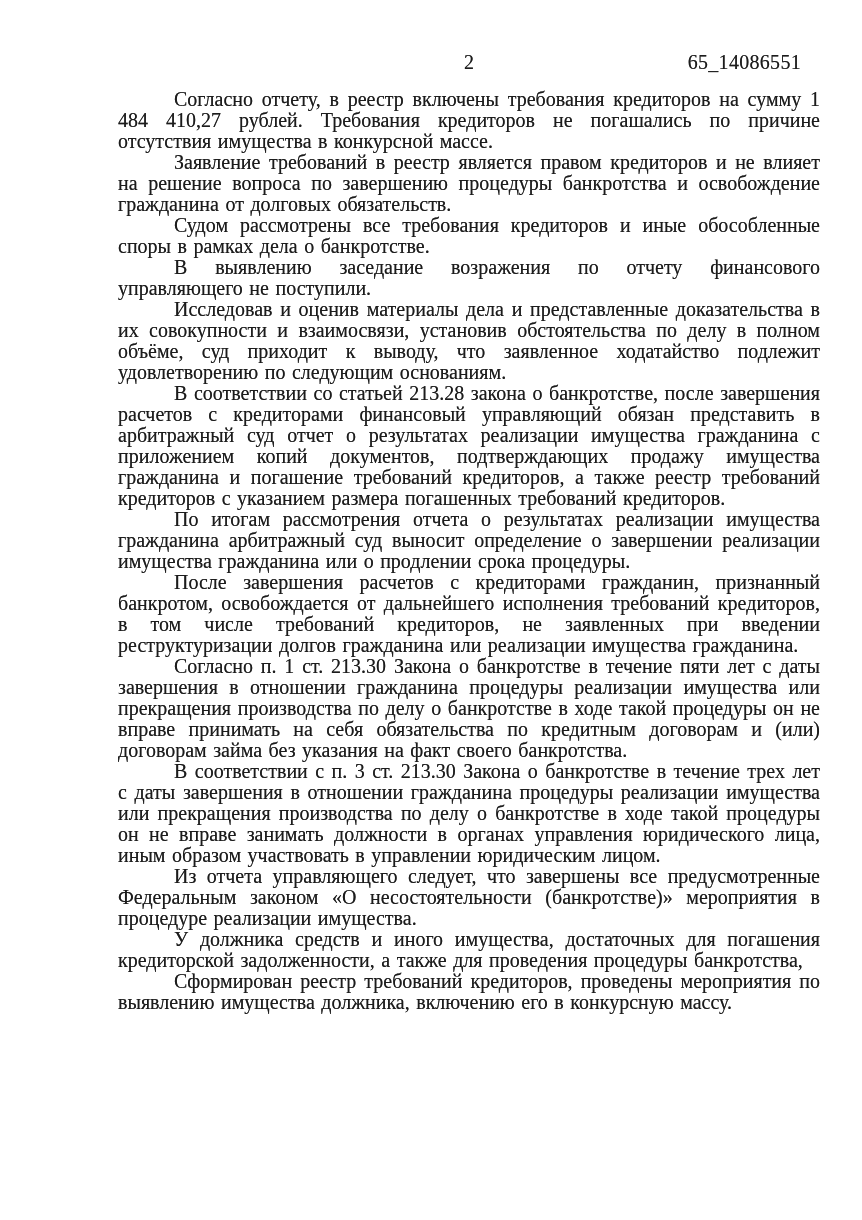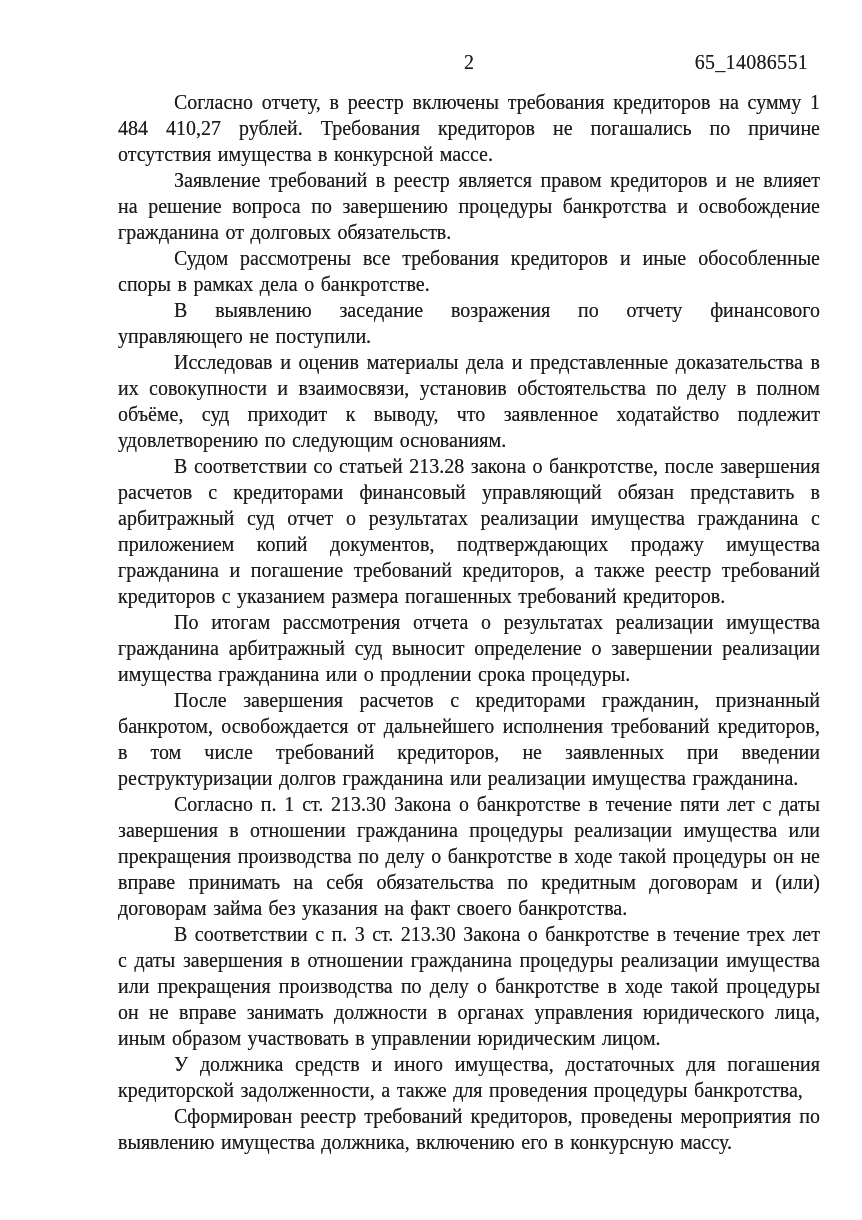--- a/index.html
+++ b/index.html
@@ -26,32 +26,32 @@
     font-size: 20px;
     line-height: 24px;
   }
   .page-number {
     display: block;
     text-align: center;
     text-shadow: 0 0 0.4px rgba(0,0,0,0.55);
   }
   .case-number {
     position: absolute;
-    right: 12px;
+    right: 19px;
     top: 0;
     letter-spacing: 0.3px;
     text-shadow: 0 0 0.4px rgba(0,0,0,0.55);
   }
   .body-text {
     position: absolute;
     top: 89px;
     left: 118px;
     width: 702px;
     font-size: 20px;
-    line-height: 26px;
+    line-height: 21px;
     text-align: justify;
     word-spacing: 1.5px;
   }
   .body-text p {
     margin: 0;
     padding: 0;
     text-indent: 56px;
     text-align: justify;
     text-shadow: 0 0 0.45px rgba(0,0,0,0.6);
   }
@@ -70,17 +70,18 @@
     <p>Согласно отчету, в реестр включены требования кредиторов на сумму 1 484 410,27 рублей. Требования кредиторов не погашались по причине отсутствия имущества в конкурсной массе.</p>
     <p>Заявление требований в реестр является правом кредиторов и не влияет на решение вопроса по завершению процедуры банкротства и освобождение гражданина от долговых обязательств.</p>
     <p>Судом рассмотрены все требования кредиторов и иные обособленные споры в рамках дела о банкротстве.</p>
     <p>В выявлению заседание возражения по отчету финансового управляющего не поступили.</p>
     <p>Исследовав и оценив материалы дела и представленные доказательства в их совокупности и взаимосвязи, установив обстоятельства по делу в полном объёме, суд приходит к выводу, что заявленное ходатайство подлежит удовлетворению по следующим основаниям.</p>
     <p>В соответствии со статьей 213.28 закона о банкротстве, после завершения расчетов с кредиторами финансовый управляющий обязан представить в арбитражный суд отчет о результатах реализации имущества гражданина с приложением копий документов, подтверждающих продажу имущества гражданина и погашение требований кредиторов, а также реестр требований кредиторов с указанием размера погашенных требований кредиторов.</p>
     <p>По итогам рассмотрения отчета о результатах реализации имущества гражданина арбитражный суд выносит определение о завершении реализации имущества гражданина или о продлении срока процедуры.</p>
     <p>После завершения расчетов с кредиторами гражданин, признанный банкротом, освобождается от дальнейшего исполнения требований кредиторов, в том числе требований кредиторов, не заявленных при введении реструктуризации долгов гражданина или реализации имущества гражданина.</p>
     <p>Согласно п. 1 ст. 213.30 Закона о банкротстве в течение пяти лет с даты завершения в отношении гражданина процедуры реализации имущества или прекращения производства по делу о банкротстве в ходе такой процедуры он не вправе принимать на себя обязательства по кредитным договорам и (или) договорам займа без указания на факт своего банкротства.</p>
     <p>В соответствии с п. 3 ст. 213.30 Закона о банкротстве в течение трех лет с даты завершения в отношении гражданина процедуры реализации имущества или прекращения производства по делу о банкротстве в ходе такой процедуры он не вправе занимать должности в органах управления юридического лица, иным образом участвовать в управлении юридическим лицом.</p>
+    <p>Из отчета управляющего следует, что завершены все предусмотренные Федеральным законом «О несостоятельности (банкротстве)» мероприятия в процедуре реализации имущества.</p>
     <p>У должника средств и иного имущества, достаточных для погашения кредиторской задолженности, а также для проведения процедуры банкротства,</p>
     <p>Сформирован реестр требований кредиторов, проведены мероприятия по выявлению имущества должника, включению его в конкурсную массу.</p>
   </div>
 
 </div>
 
 </body></html>

